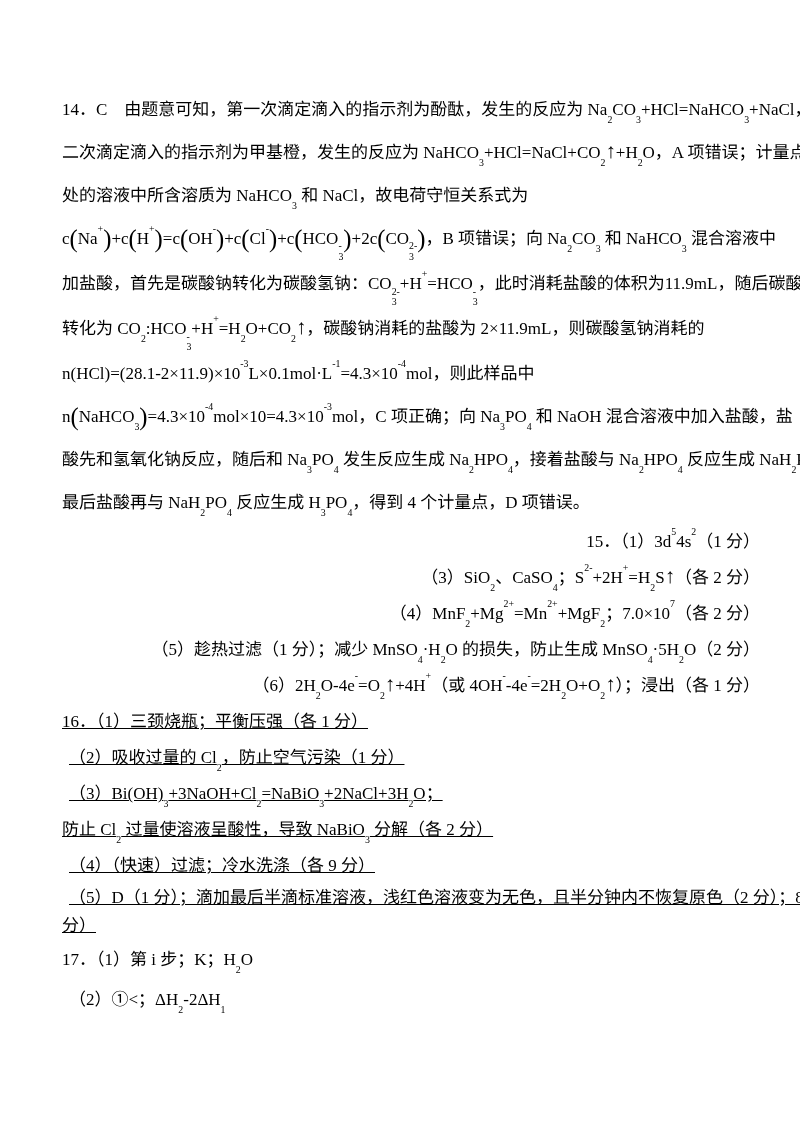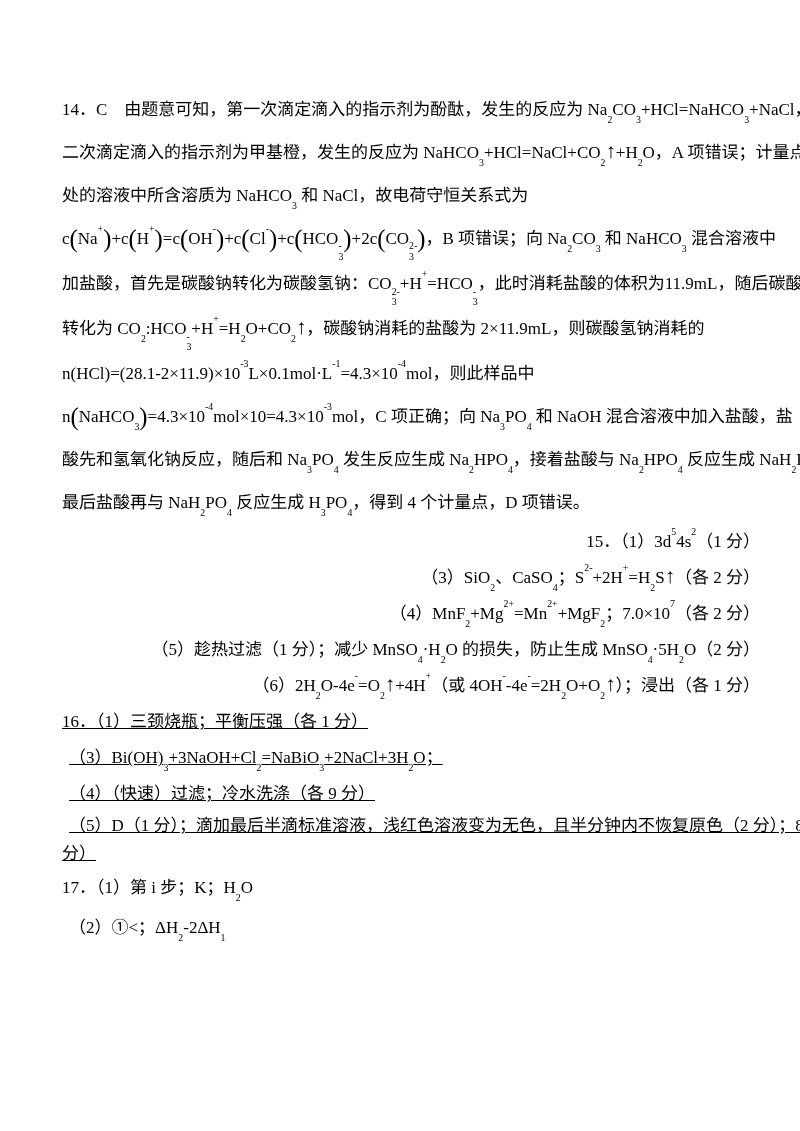--- a/index.html
+++ b/index.html
@@ -64,21 +64,23 @@
     </section>
     <section class="sec sec-q15">
       <p class="line">15．（1）3d<sup>5</sup>4s<sup>2</sup>（1 分）</p>
       <p class="line ind">（3）SiO<sub>2</sub>、CaSO<sub>4</sub>；S<sup>2-</sup>+2H<sup>+</sup>=H<sub>2</sub>S<span class="arr">↑</span>（各 2 分）</p>
       <p class="line ind">（4）MnF<sub>2</sub>+Mg<sup>2+</sup>=Mn<sup>2+</sup>+MgF<sub>2</sub>；7.0×10<sup>7</sup>（各 2 分）</p>
       <p class="line ind">（5）趁热过滤（1 分）；减少 MnSO<sub>4</sub>·H<sub>2</sub>O 的损失，防止生成 MnSO<sub>4</sub>·5H<sub>2</sub>O（2 分）</p>
       <p class="line ind">（6）2H<sub>2</sub>O-4e<sup>-</sup>=O<sub>2</sub><span class="arr">↑</span>+4H<sup>+</sup>（或 4OH<sup>-</sup>-4e<sup>-</sup>=2H<sub>2</sub>O+O<sub>2</sub><span class="arr">↑</span>）；浸出（各 1 分）</p>
     </section>
     <section class="sec sec-q16">
       <p class="line">16．（1）三颈烧瓶；平衡压强（各 1 分）</p>
+      <p class="line ind">（2）吸收过量的 Cl<sub>2</sub>，防止空气污染（1 分）</p>
       <p class="line ind">（3）Bi(OH)<sub>3</sub>+3NaOH+Cl<sub>2</sub>=NaBiO<sub>3</sub>+2NaCl+3H<sub>2</sub>O；</p>
+      <p class="line">防止 Cl<sub>2</sub> 过量使溶液呈酸性，导致 NaBiO<sub>3</sub> 分解（各 2 分）</p>
       <p class="line ind">（4）（快速）过滤；冷水洗涤（各 9 分）</p>
       <p class="line ind tight">（5）D（1 分）；滴加最后半滴标准溶液，浅红色溶液变为无色，且半分钟内不恢复原色（2 分）；87.5%（2</p>
       <p class="line tight">分）</p>
     </section>
     <section class="sec sec-q17">
       <p class="line">17．（1）第 i 步；K；H<sub>2</sub>O</p>
       <p class="line ind">（2）①&lt;；ΔH<sub>2</sub>-2ΔH<sub>1</sub></p>
     </section>
   </div>
 

